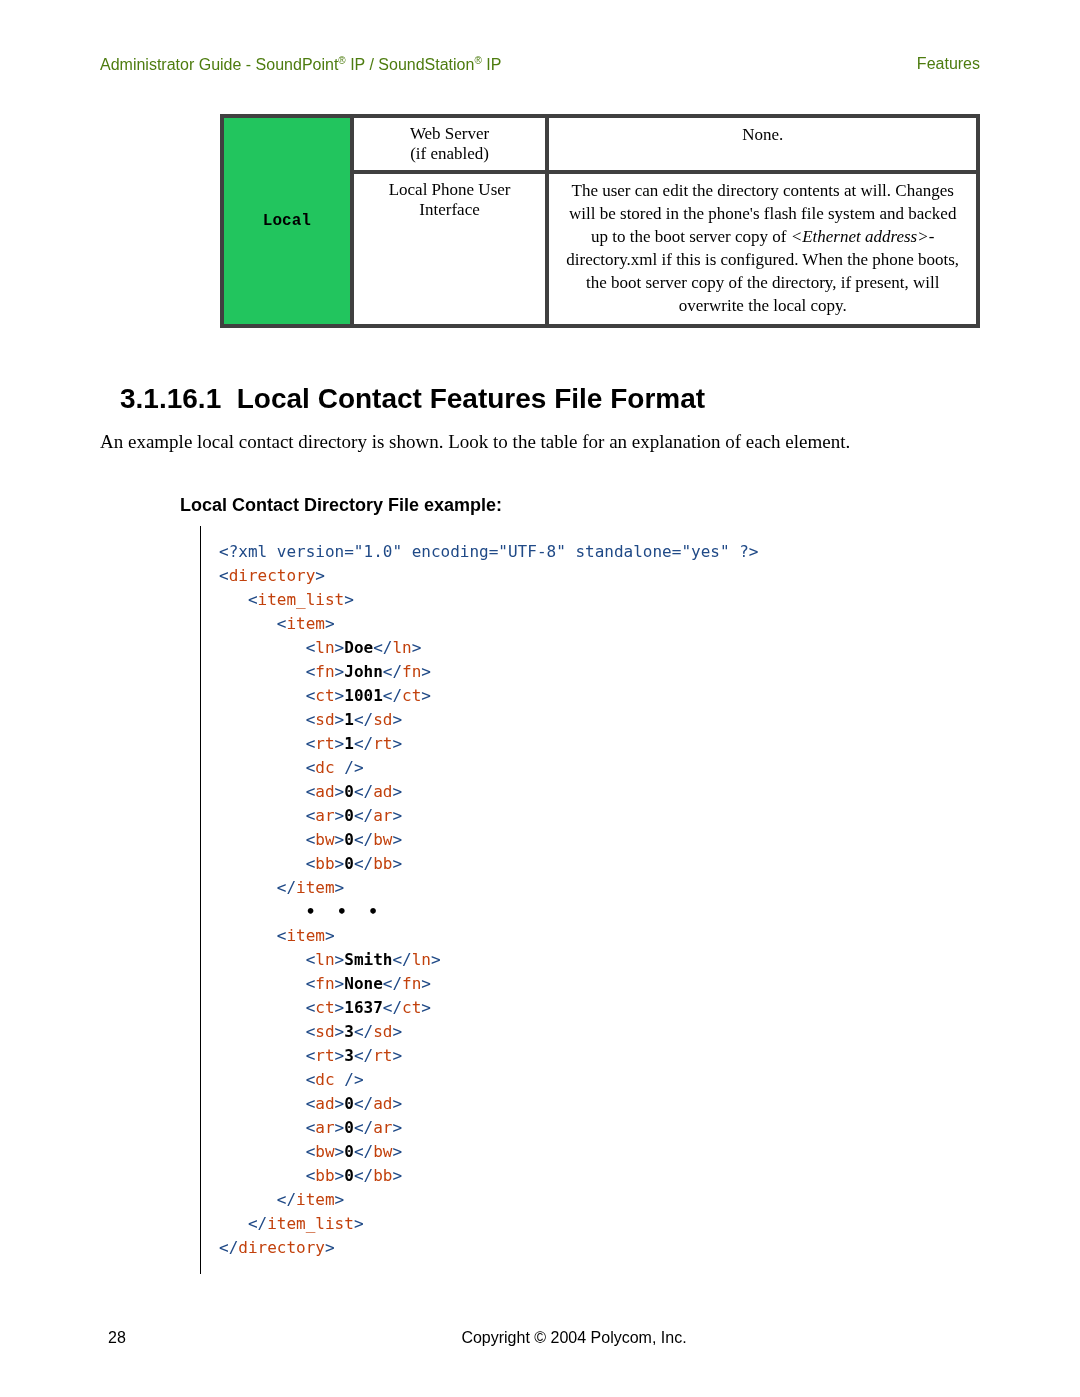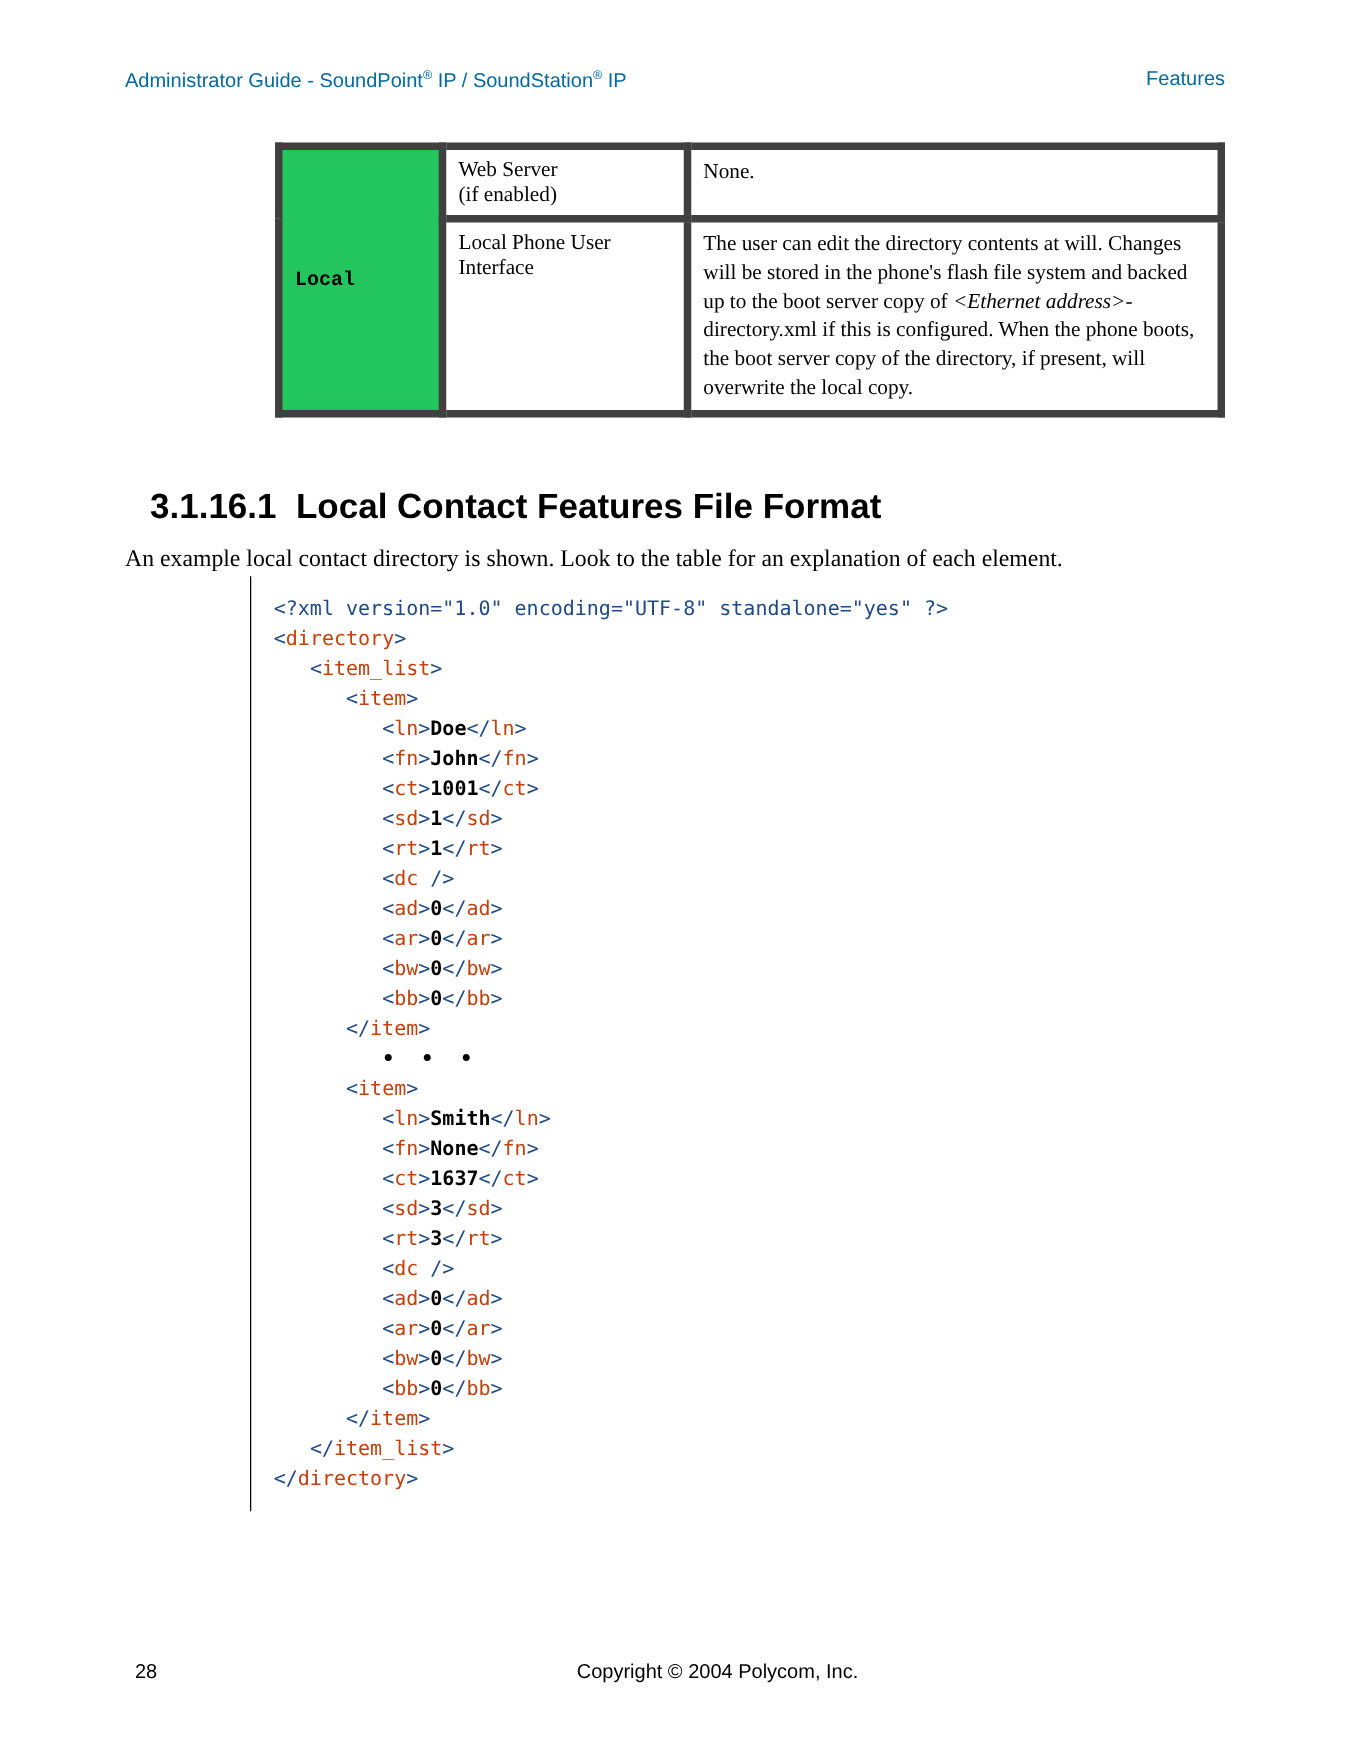--- a/index.html
+++ b/index.html
@@ -14,40 +14,41 @@
     height: 1397px;
     position: relative;
     box-sizing: border-box;
     padding: 55px 100px 50px 100px;
   }
   .header {
     display: flex;
     justify-content: space-between;
     font-family: Arial, Helvetica, sans-serif;
     font-size: 16px;
-    color: #0369a1;
+    color: #4d7c0f;
     margin-bottom: 40px;
     gap: 28px;
   }
   .header sup {
     font-size: 10px;
     vertical-align: super;
   }
   
   .tbl {
     margin-left: 120px;
     border-collapse: collapse;
     width: 760px;
     font-family: "Times New Roman", Georgia, serif;
     font-size: 17px;
   }
   .tbl td {
-    border: 6px solid #404040;
+    border: 4px solid #404040;
     padding: 6px 10px;
     vertical-align: top;
+    text-align: center;
   }
   .tbl .rowhead {
     background: #22c55e;
     width: 110px;
     font-family: Liberation Mono, monospace;
     font-weight: bold;
     font-size: 16px;
     vertical-align: middle;
   }
   .tbl .col2 {
@@ -138,20 +139,21 @@
     </tr>
   </tbody>
     </table>
 
   <div class="section-num-title">
     <span>3.1.16.1</span>&nbsp;&nbsp;<span>Local Contact Features File Format</span>
   </div>
 
   <div class="body-text">An example local contact directory is shown.  Look to the table for an explanation of each element.</div>
 
+  <div class="sub-heading">Local Contact Directory File example:</div>
 
   <div class="codebox"><span class="tag">&lt;?xml version="1.0" encoding="UTF-8" standalone="yes" ?&gt;</span>
 <span class="tag">&lt;</span><span class="name">directory</span><span class="tag">&gt;</span>
    <span class="tag">&lt;</span><span class="name">item_list</span><span class="tag">&gt;</span>
       <span class="tag">&lt;</span><span class="name">item</span><span class="tag">&gt;</span>
          <span class="tag">&lt;</span><span class="name">ln</span><span class="tag">&gt;</span><span class="val">Doe</span><span class="tag">&lt;/</span><span class="name">ln</span><span class="tag">&gt;</span>
          <span class="tag">&lt;</span><span class="name">fn</span><span class="tag">&gt;</span><span class="val">John</span><span class="tag">&lt;/</span><span class="name">fn</span><span class="tag">&gt;</span>
          <span class="tag">&lt;</span><span class="name">ct</span><span class="tag">&gt;</span><span class="val">1001</span><span class="tag">&lt;/</span><span class="name">ct</span><span class="tag">&gt;</span>
          <span class="tag">&lt;</span><span class="name">sd</span><span class="tag">&gt;</span><span class="val">1</span><span class="tag">&lt;/</span><span class="name">sd</span><span class="tag">&gt;</span>
          <span class="tag">&lt;</span><span class="name">rt</span><span class="tag">&gt;</span><span class="val">1</span><span class="tag">&lt;/</span><span class="name">rt</span><span class="tag">&gt;</span>

